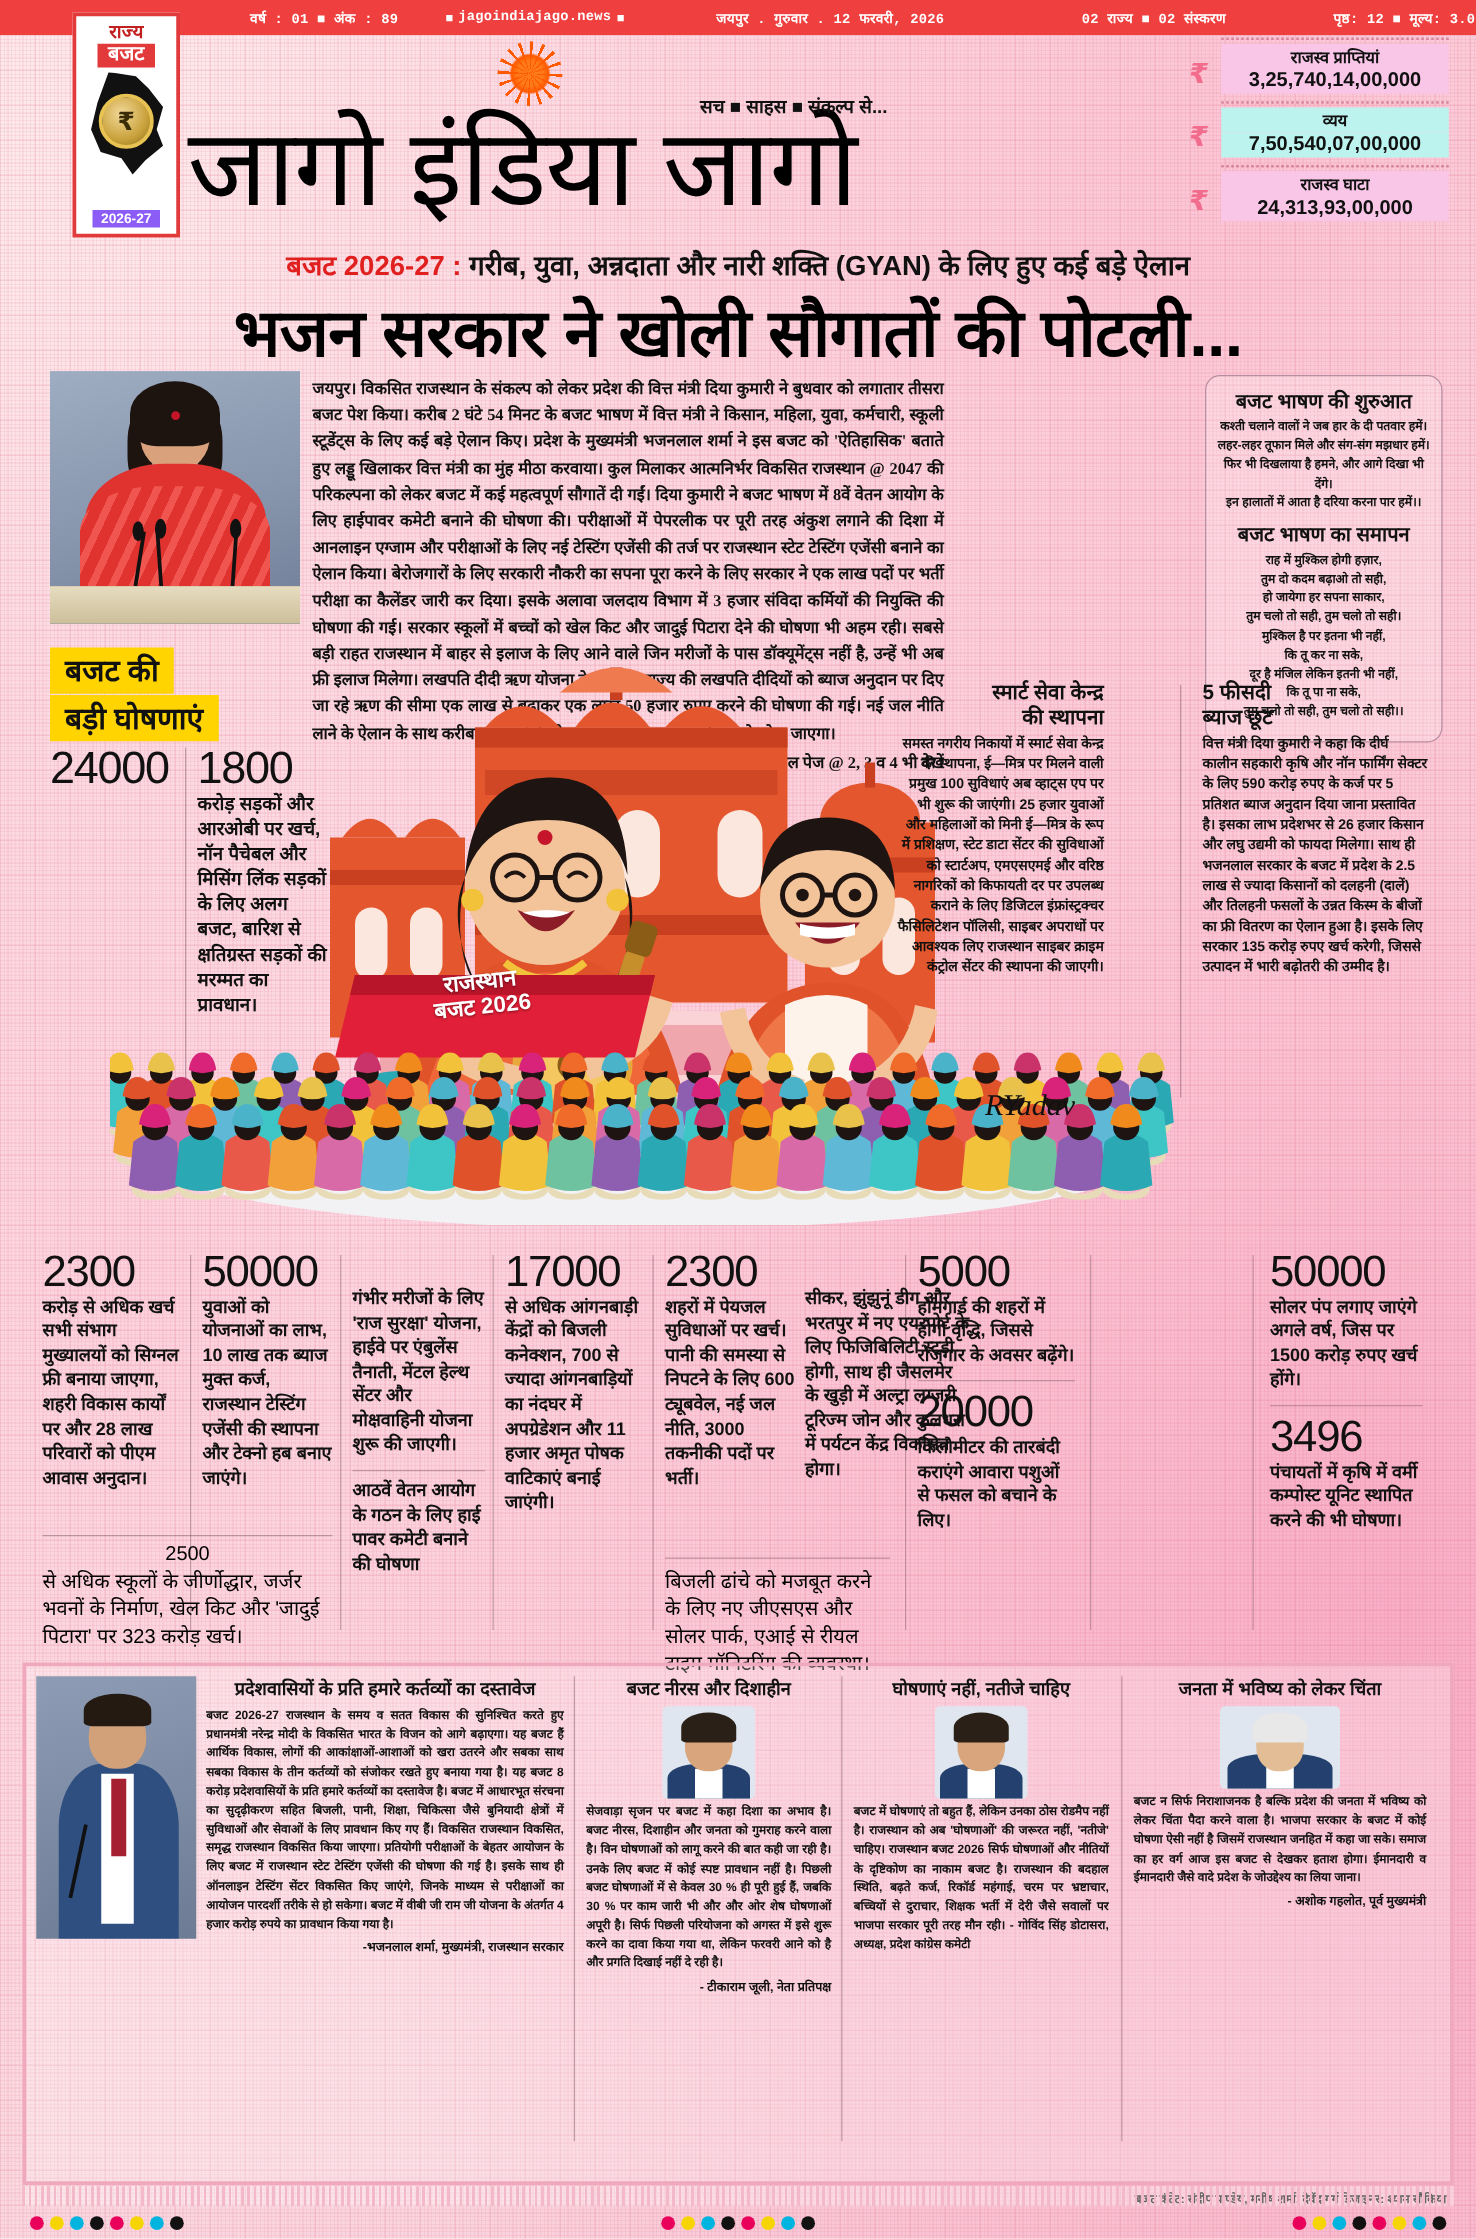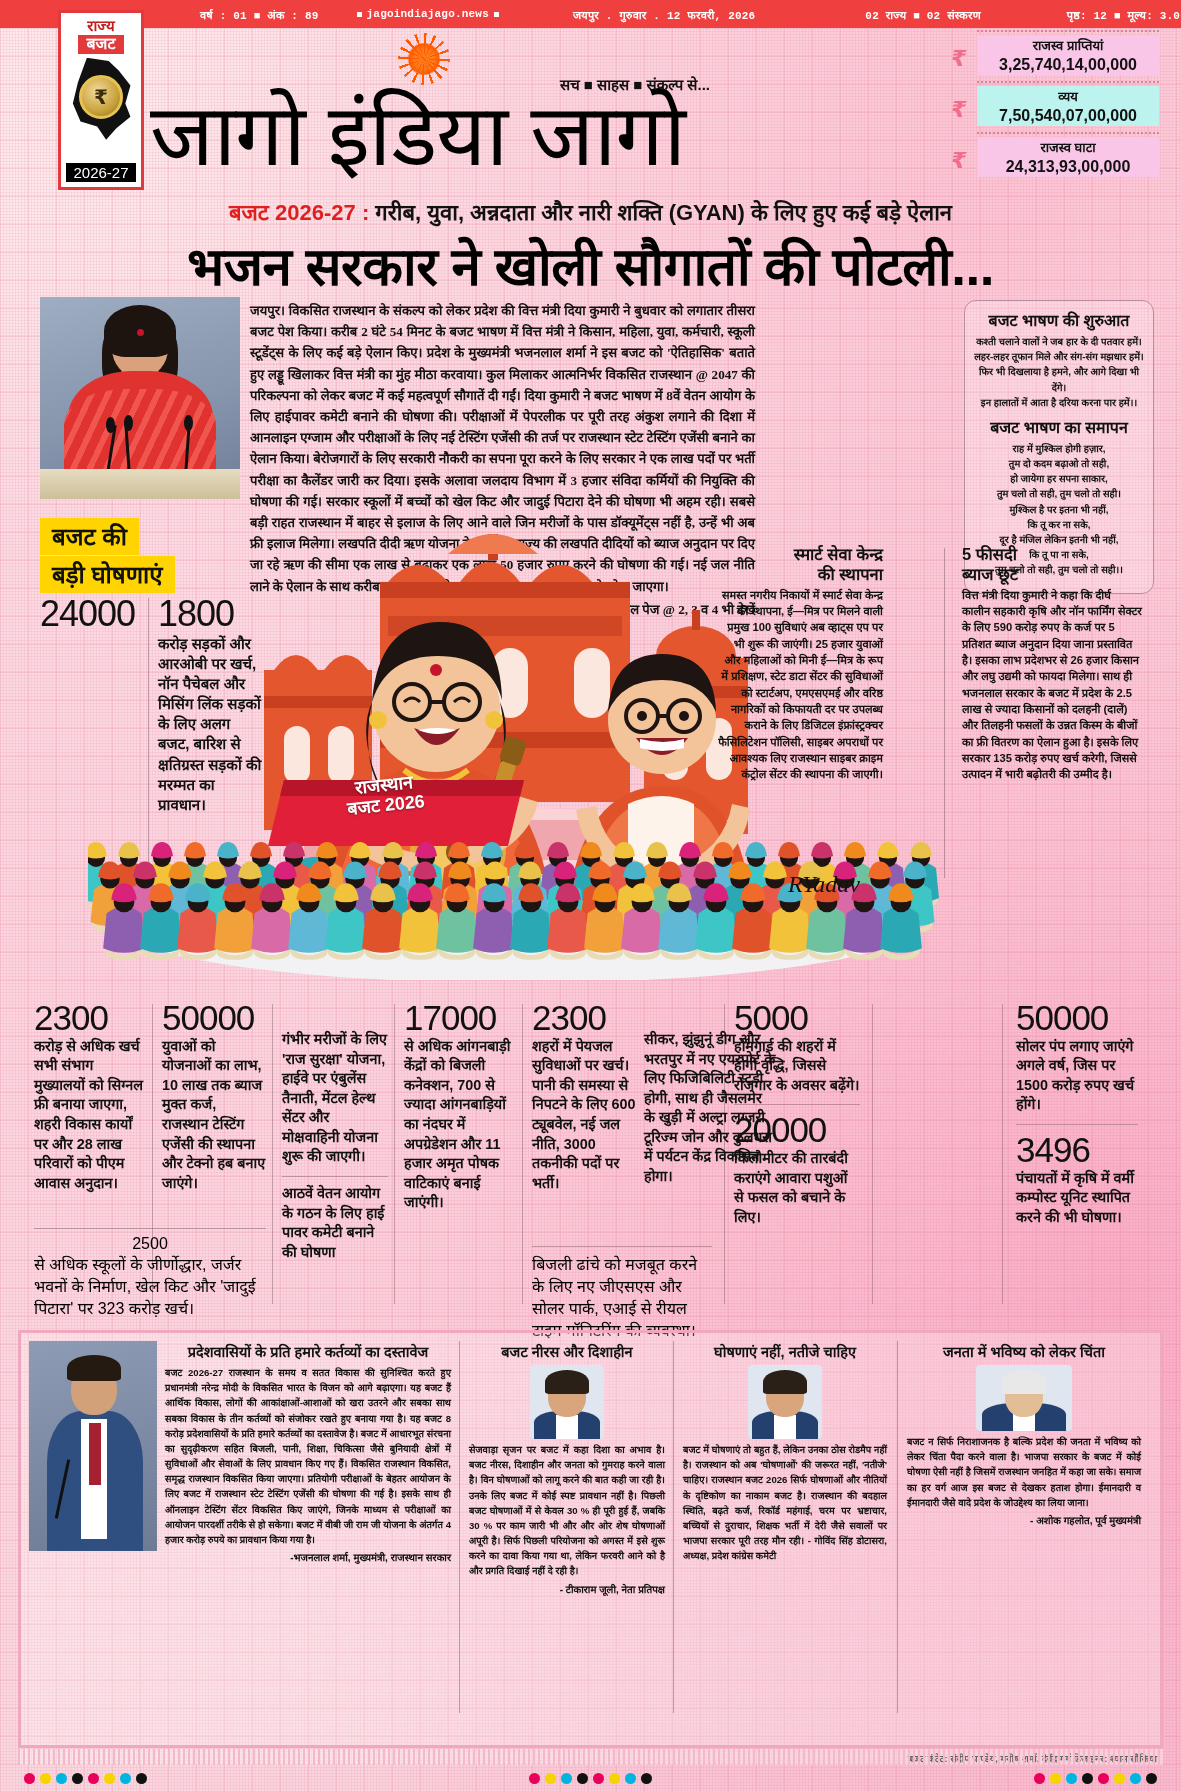--- a/index.html
+++ b/index.html
@@ -68,21 +68,21 @@
     background:#111; clip-path: polygon(28% 0%,62% 4%,78% 16%,96% 34%,88% 56%,96% 72%,74% 86%,58% 100%,44% 84%,18% 78%,6% 56%,14% 30%);
   }
   #emblem .coin {
     position:absolute; left:50%; top:48%; transform:translate(-50%,-50%);
     width:44px;height:44px;border-radius:50%;
     background:radial-gradient(circle at 40% 35%, #f3d99a, #c9a23c 60%, #8d6d16);
     border:3px solid #e8c253; display:flex;align-items:center;justify-content:center;
     color:#3a2c06;font-size:20px;font-weight:bold;
   }
   #emblem .yr {
-    background:#000000;color:#fff;font-size:15px;font-weight:normal;
+    background:#8b5cf6;color:#fff;font-size:11px;font-weight:bold;
     padding:1px 7px; margin-top:auto; margin-bottom:5px;
   }
 
   
   #masthead {
     position:absolute; left:150px; top:34px; width:720px; height:152px;
   }
   #title {
     font-size:86px; font-weight:normal; line-height:1;
     color:#000; letter-spacing:-1px; white-space:nowrap;

